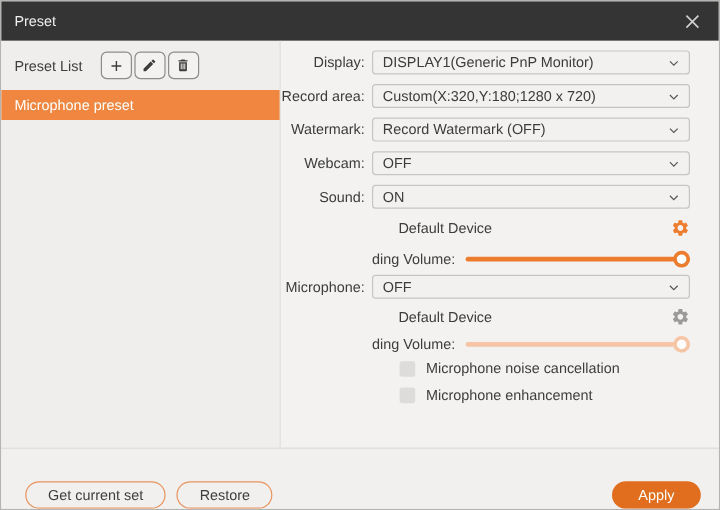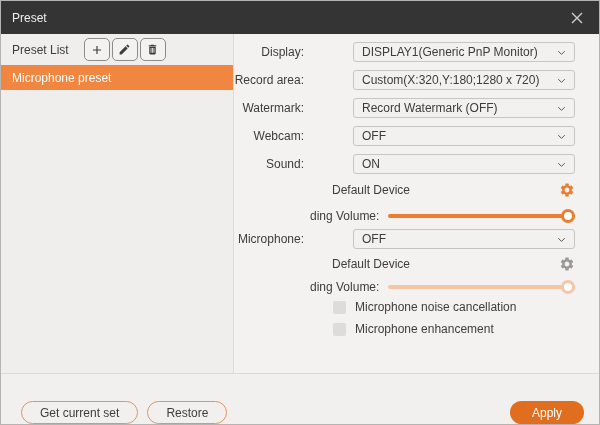--- a/index.html
+++ b/index.html
@@ -18,21 +18,21 @@
     gap:27px;
   }
   .titlebar .title{ color:#efefef; font-size:12px; }
   .close-btn{ width:18px; height:18px; display:flex; align-items:center; justify-content:center; cursor:pointer; }
   
   .body{ flex:1; display:flex; min-height:0; }
   .sidebar{
     width:233px; flex:none; background:#efeeec; border-right:1px solid #dcdbd9;
   }
   .sidebar-header{
-    height:31px; display:flex; align-items:center; padding-left:11px;
+    height:41px; display:flex; align-items:center; padding-left:11px;
   }
   .sidebar-header .hdr-label{ font-size:12px; color:#3d3d3d; margin-right:15px; }
   .tool-btn{
     width:26px; height:23px; border:1px solid #8d8c8a; border-radius:5px;
     background:#f3f2f0; display:flex; align-items:center; justify-content:center;
     margin-right:2px; cursor:pointer;
   }
   .preset-item{
     height:25px; background:#f0863f; color:#ffffff; font-size:12px;
     display:flex; align-items:center; padding-left:11px; cursor:pointer;
@@ -40,21 +40,21 @@
   
   .main{ flex:1; background:#f3f2f0; padding:8px 24px 0 0; }
   .form-row{ display:flex; align-items:center; height:20px; margin-bottom:8px; }
   .form-label{
     width:70px; flex:none; text-align:right; font-size:12px; color:#3c3c3c;
     margin-right:6px; white-space:nowrap;
   }
   .dropdown{
     flex:1; height:20px; background:#f2f1ef; border:1px solid #c6c5c3;
     border-radius:3px; display:flex; align-items:center; justify-content:space-between;
-    padding:0 6px 0 8px; cursor:pointer;margin-left:43px;
+    padding:0 6px 0 8px; cursor:pointer;
   }
   .dropdown .dd-value{ font-size:12px; color:#3c3c3c; white-space:nowrap; overflow:hidden; }
   .device-row{
     display:flex; align-items:center; height:14px; margin:9px 0 0 0;
     padding-left:76px;
   }
   .device-name{ font-size:12px; color:#3d3d3d; padding-left:22px; }
   .device-row .spacer{ flex:1; }
   .gear{ width:16px; height:16px; cursor:pointer; }
   .volume-row{

